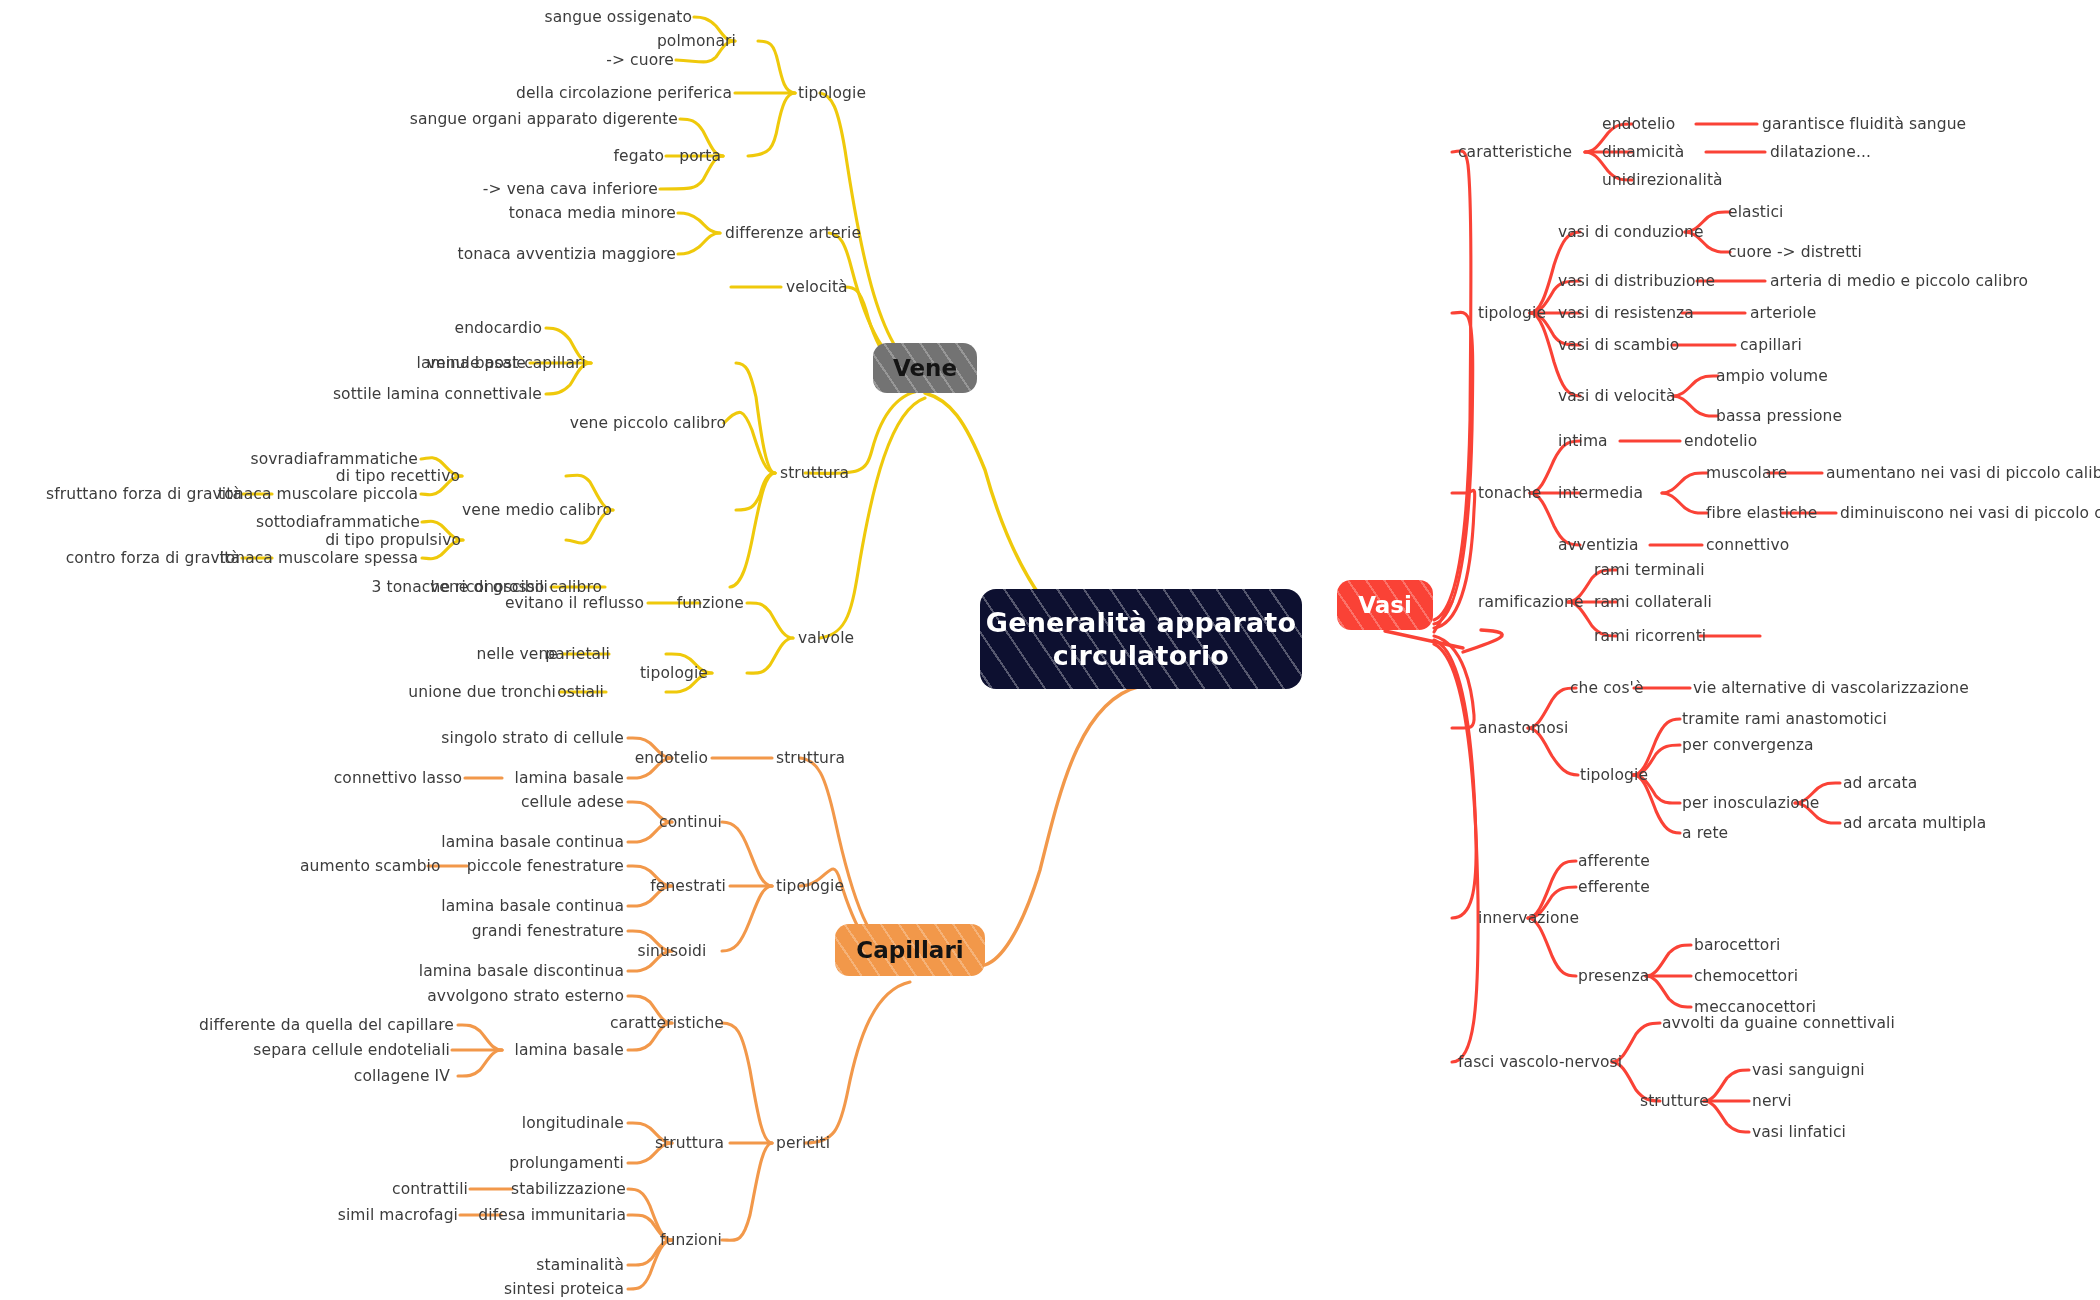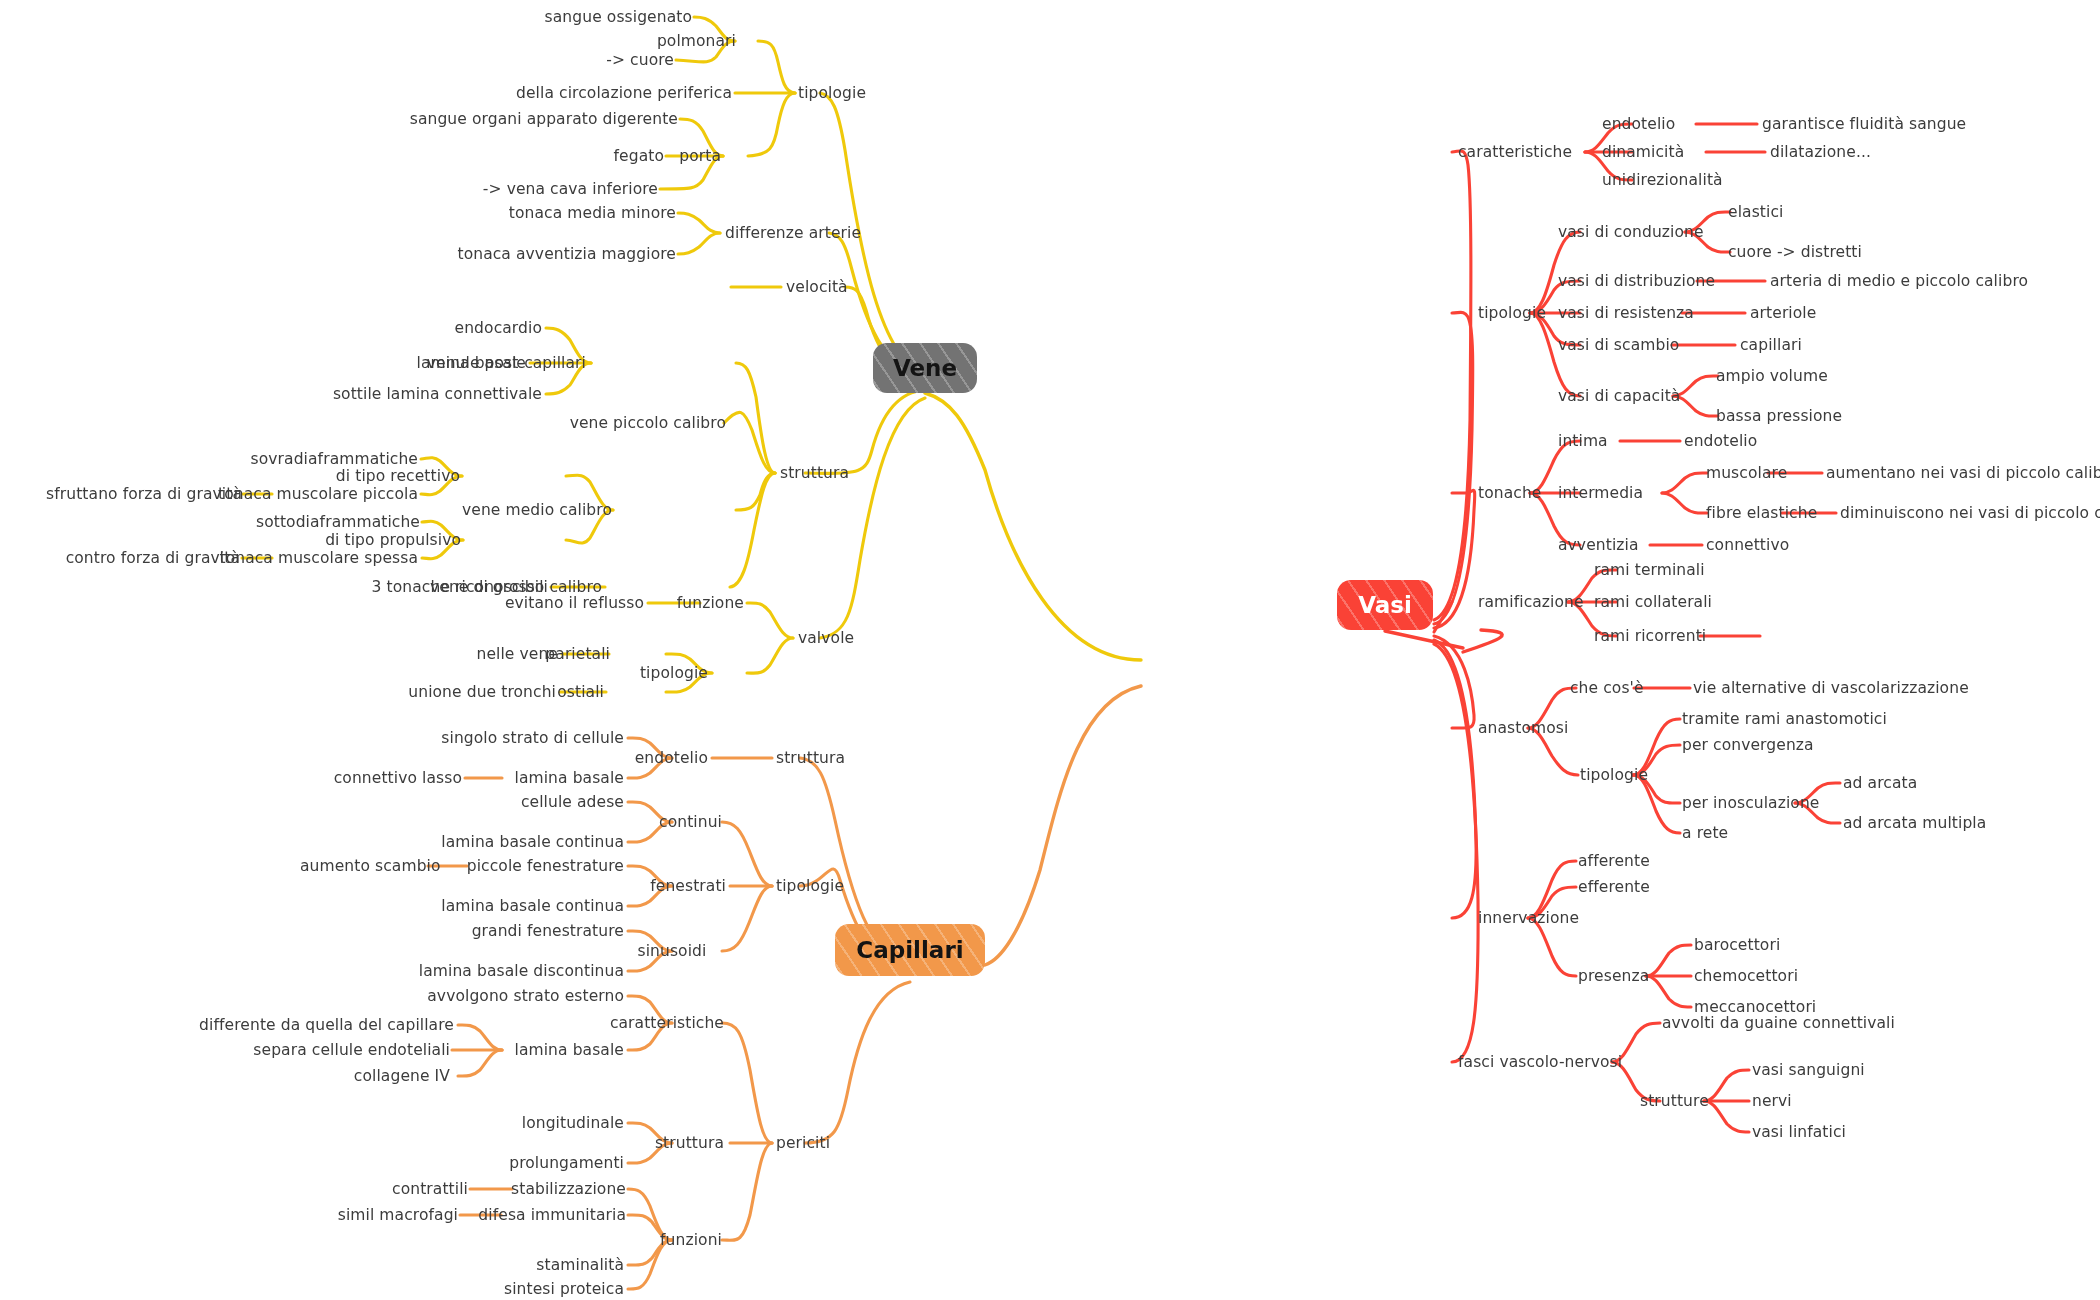--- a/index.html
+++ b/index.html
@@ -273,20 +273,24 @@
 
       <path d="M1612,1062 C1622,1062 1628,1048 1636,1034 C1644,1024 1650,1023 1660,1023" stroke="#FA4236"></path>
       <path d="M1612,1062 C1622,1062 1628,1076 1636,1090 C1644,1100 1650,1101 1660,1101" stroke="#FA4236"></path>
 
       <path d="M1704,1101 C1714,1101 1719,1089 1727,1078 C1735,1070 1741,1070 1749,1070" stroke="#FA4236"></path>
       <path d="M1704,1101 L1749,1101" stroke="#FA4236"></path>
       <path d="M1704,1101 C1714,1101 1719,1113 1727,1124 C1735,1132 1741,1132 1749,1132" stroke="#FA4236"></path>
     </g>
   </svg>
 
+  <div class="node" id="root-node">
+    <span class="txt">Generalità apparato
+circulatorio</span>
+  </div>
 
   <div class="node" id="node-vene">
     <span class="txt">Vene</span>
   </div>
 
   <div class="node" id="node-capillari">
     <span class="txt">Capillari</span>
   </div>
 
   <div class="node" id="node-vasi">
@@ -383,21 +387,21 @@
   <div class="lbl l" style="left:1478px;top:313px;">tipologie</div>
   <div class="lbl l" style="left:1558px;top:232px;">vasi di conduzione</div>
   <div class="lbl l" style="left:1728px;top:212px;">elastici</div>
   <div class="lbl l" style="left:1728px;top:252px;">cuore -&gt; distretti</div>
   <div class="lbl l" style="left:1558px;top:281px;">vasi di distribuzione</div>
   <div class="lbl l" style="left:1770px;top:281px;">arteria di medio e piccolo calibro</div>
   <div class="lbl l" style="left:1558px;top:313px;">vasi di resistenza</div>
   <div class="lbl l" style="left:1750px;top:313px;">arteriole</div>
   <div class="lbl l" style="left:1558px;top:345px;">vasi di scambio</div>
   <div class="lbl l" style="left:1740px;top:345px;">capillari</div>
-  <div class="lbl l" style="left:1558px;top:396px;">vasi di capacità</div>
+  <div class="lbl l" style="left:1558px;top:396px;">vasi di velocità</div>
   <div class="lbl l" style="left:1716px;top:376px;">ampio volume</div>
   <div class="lbl l" style="left:1716px;top:416px;">bassa pressione</div>
 
   <div class="lbl l" style="left:1478px;top:493px;">tonache</div>
   <div class="lbl l" style="left:1558px;top:441px;">intima</div>
   <div class="lbl l" style="left:1684px;top:441px;">endotelio</div>
   <div class="lbl l" style="left:1558px;top:493px;">intermedia</div>
   <div class="lbl l" style="left:1706px;top:473px;">muscolare</div>
   <div class="lbl l" style="left:1826px;top:473px;">aumentano nei vasi di piccolo calibro</div>
   <div class="lbl l" style="left:1706px;top:513px;">fibre elastiche</div>

